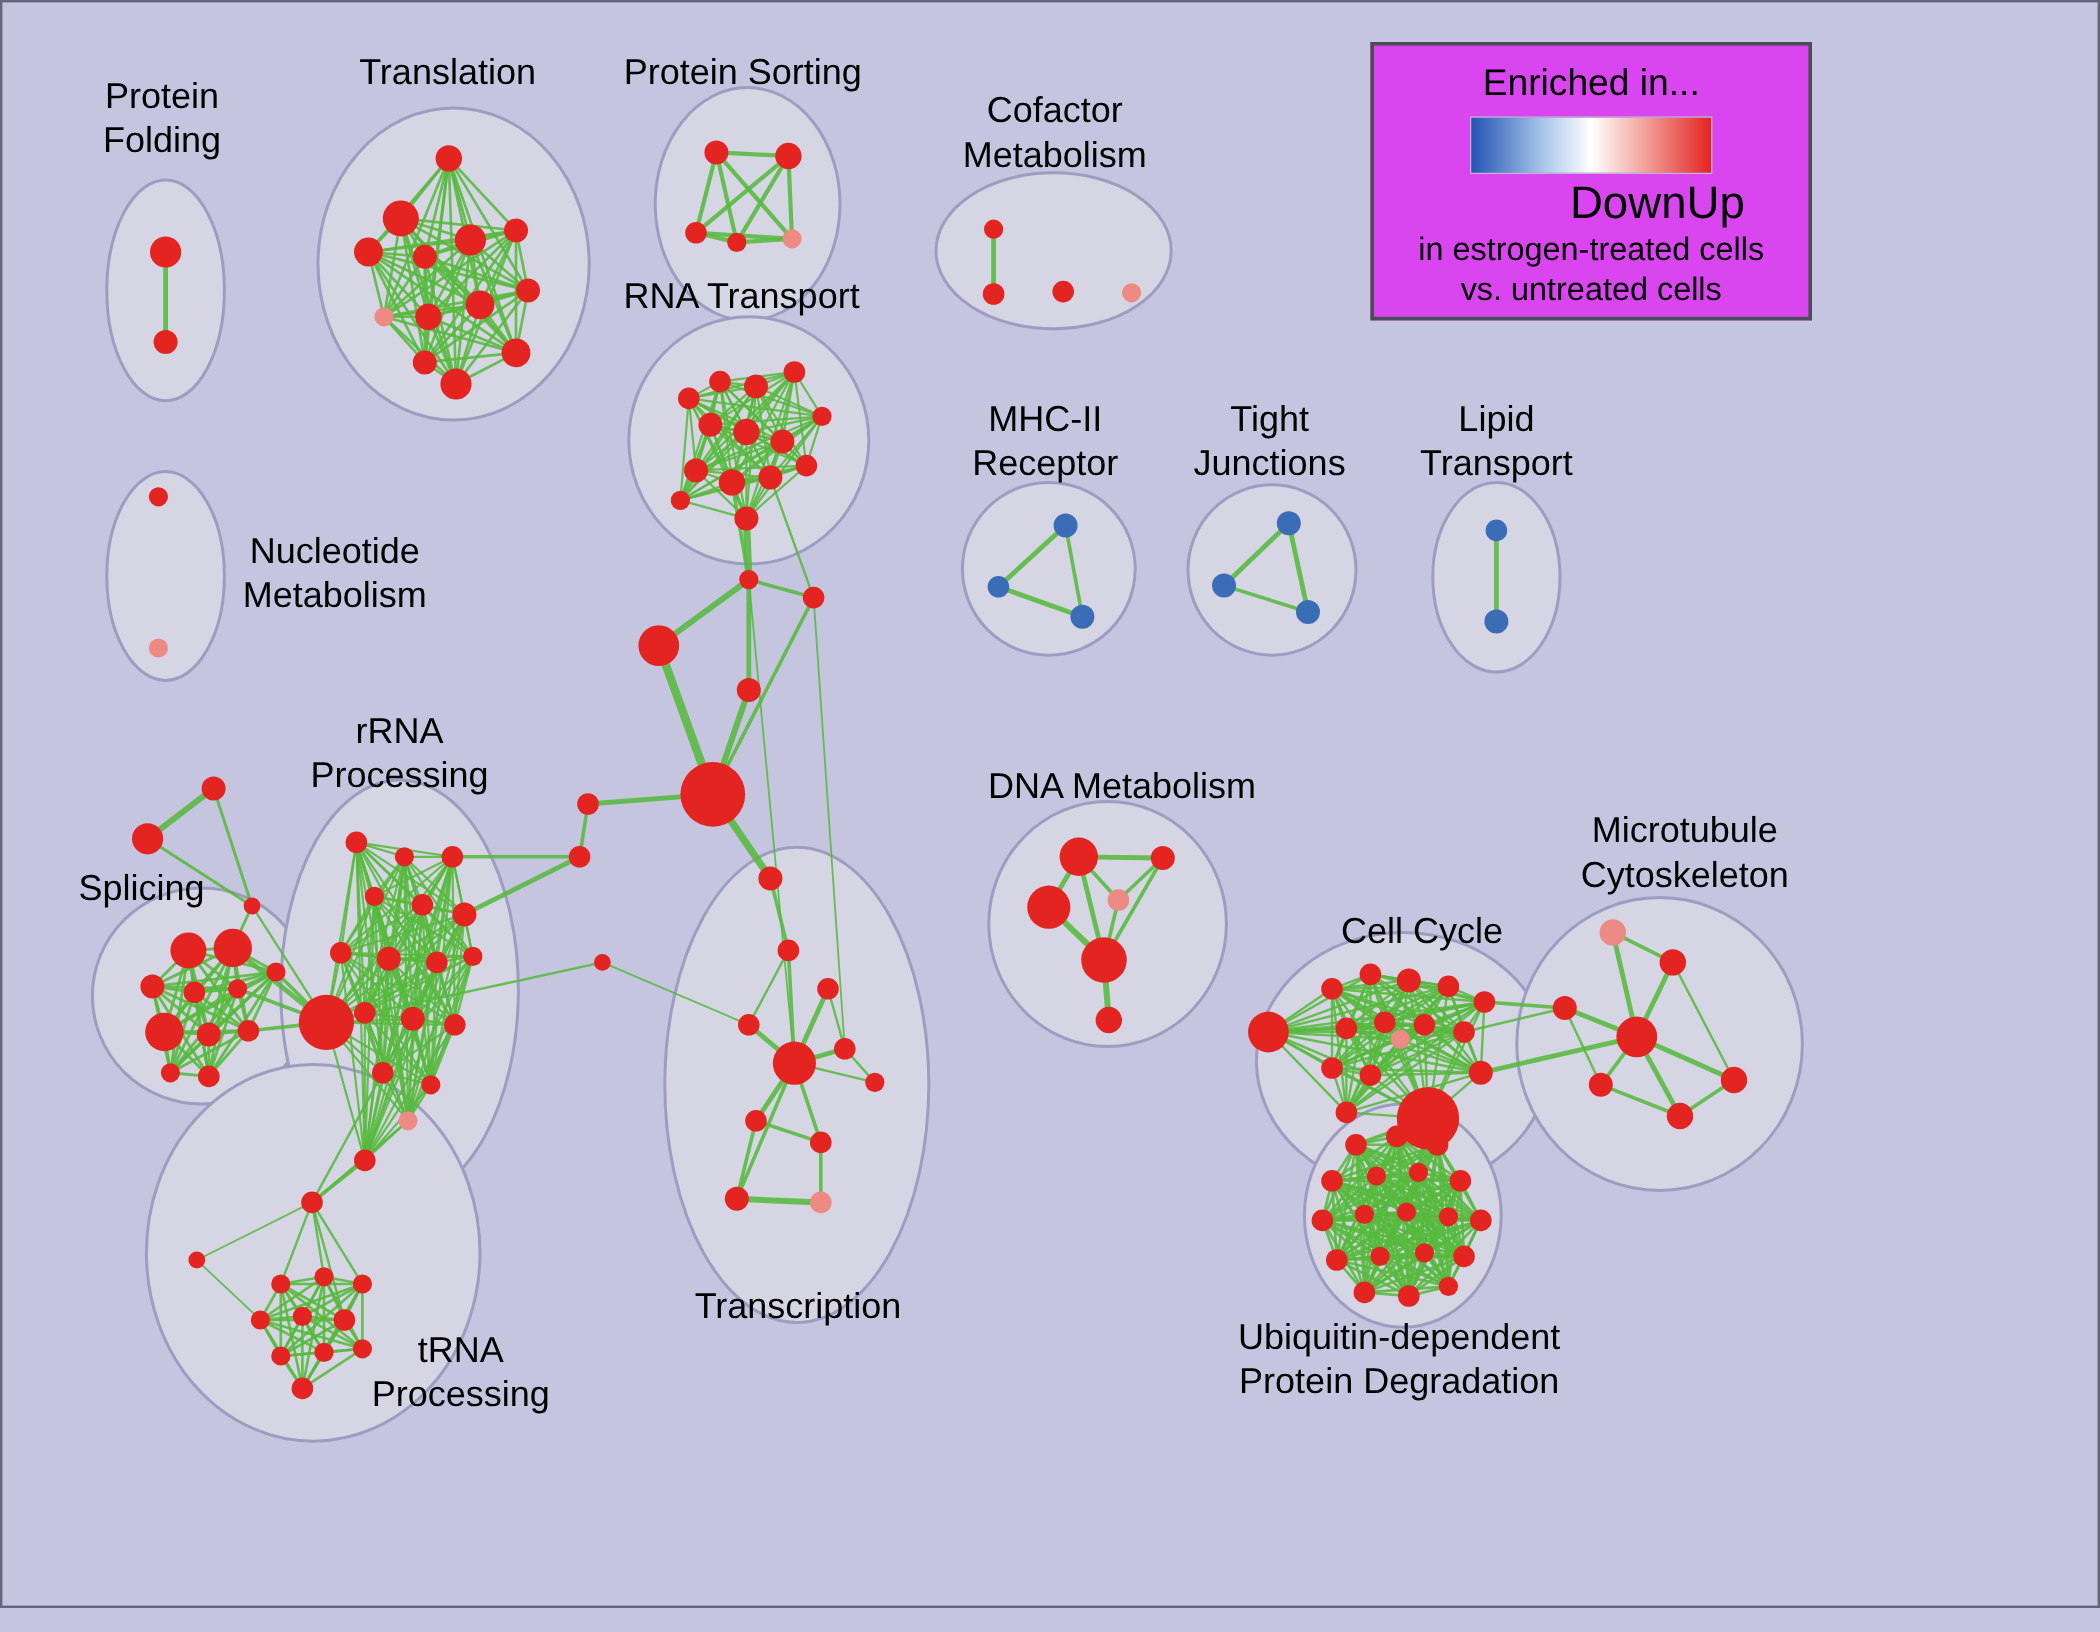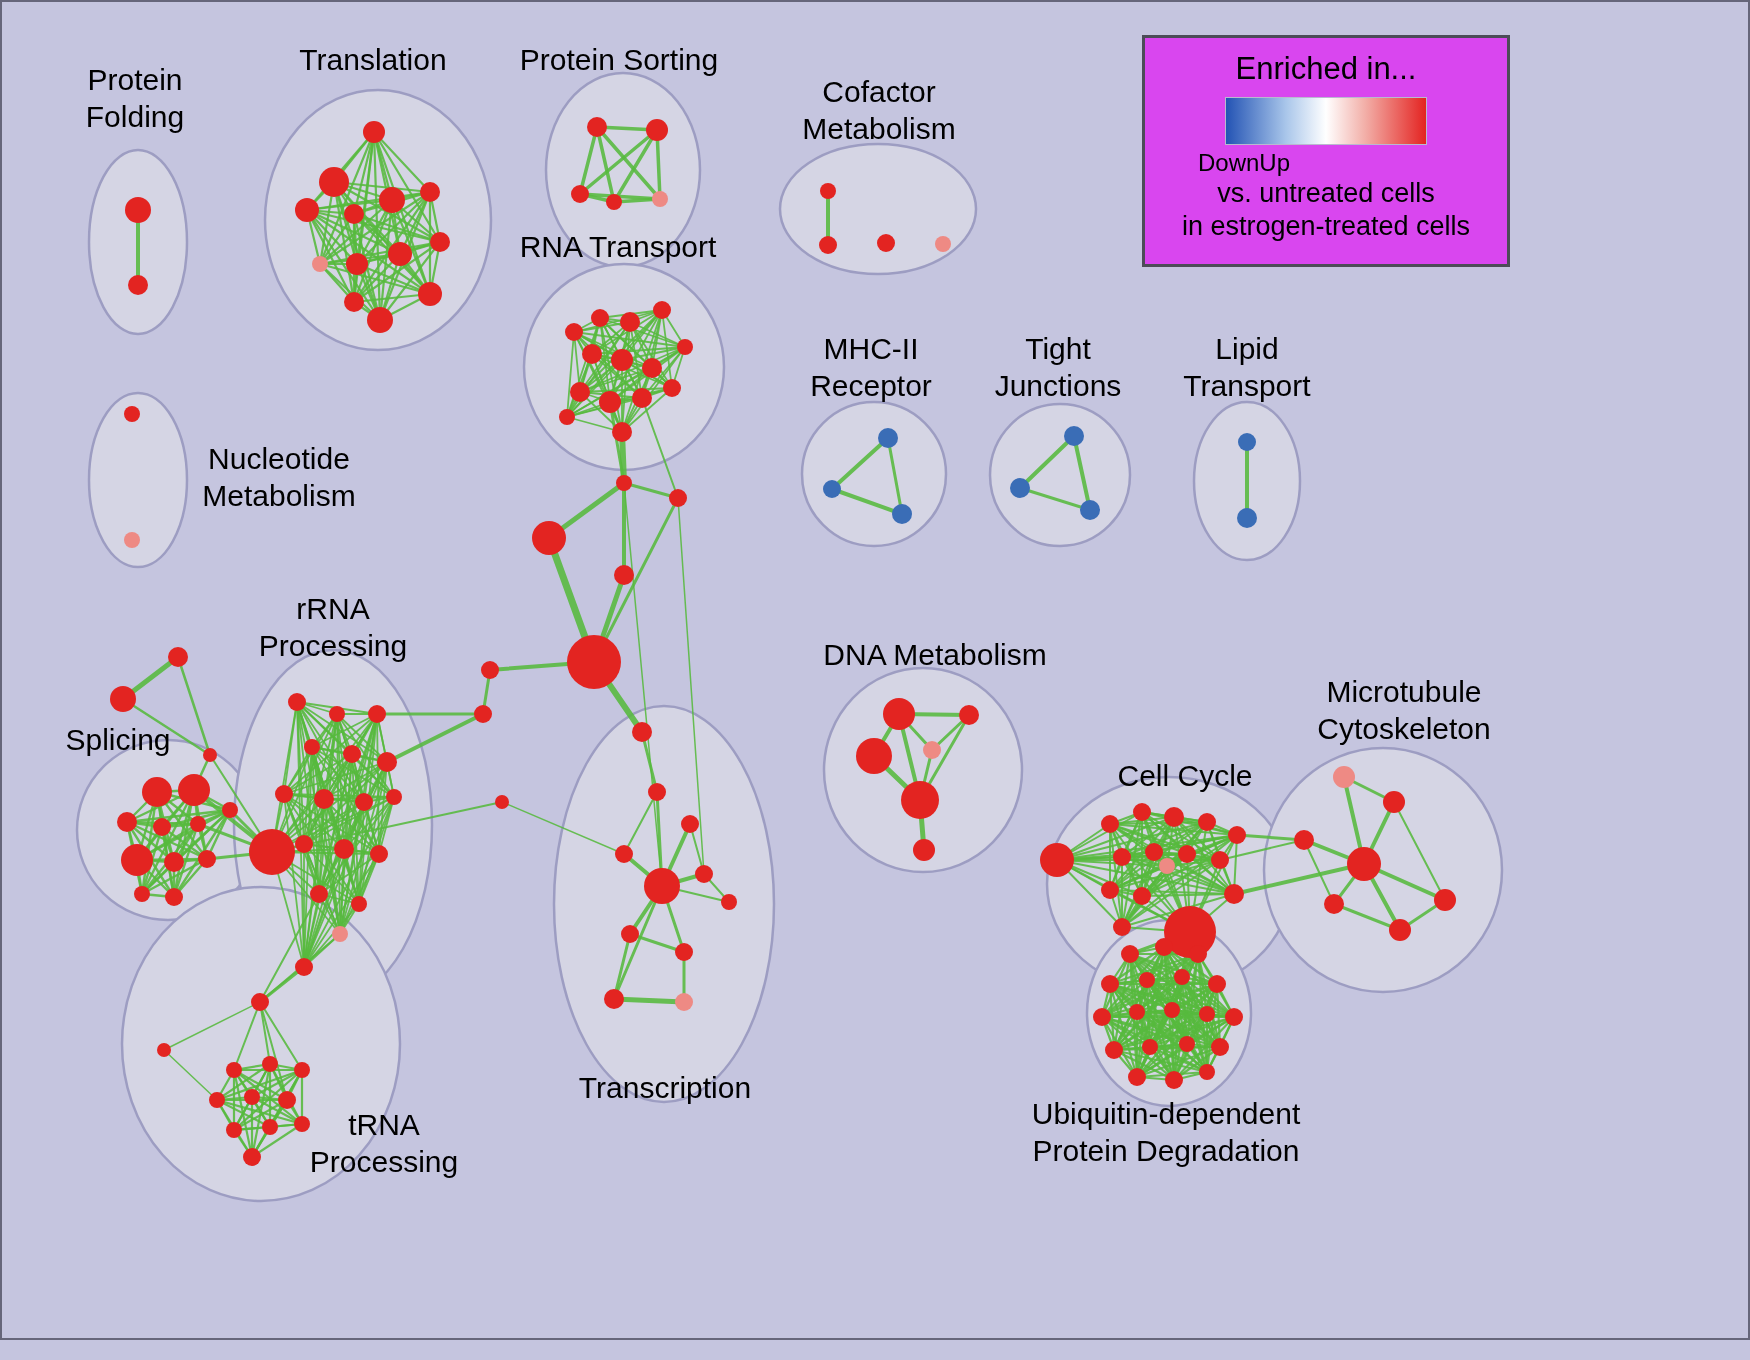--- a/index.html
+++ b/index.html
@@ -6,22 +6,22 @@
   .figure{position:relative;width:1750px;height:1340px;background:#c5c5df;
     border:2px solid #66667a;box-sizing:border-box;overflow:hidden;
     font-family:"Liberation Sans",sans-serif;}
   .figure svg{position:absolute;left:0;top:0;}
   svg text{font-family:"Liberation Sans",sans-serif;}
   .legend{position:absolute;left:1140px;top:33px;width:368px;height:232px;
     border:3px solid #4c4c58;box-sizing:border-box;text-align:center;
     padding-top:13px;background:#d946ef;}
   .legend-title{font-size:31px;color:#000;}
   .legend-bar{width:200px;height:46px;margin:10px auto 4px auto;border:1px solid #b9b9cf;}
-  .legend-row{display:flex;justify-content:flex-start;width:256px;margin:0 auto;
-    font-size:24px;color:#000;}
+  .legend-row{display:flex;justify-content:flex-end;width:256px;margin:0 auto;
+    font-size:38px;color:#000;}
   .legend-sub{font-size:27px;line-height:33px;color:#000;}
 </style>
 </head>
 <body>
 
 <div class="figure">
   <svg id="net" width="1750" height="1360" viewBox="0 0 1750 1360">
       <g>
         <ellipse cx="136" cy="240" rx="49" ry="92" fill="#d5d5e4" stroke="#9d9dc2" stroke-width="2.5"></ellipse>
         <ellipse cx="376" cy="218" rx="113" ry="130" fill="#d5d5e4" stroke="#9d9dc2" stroke-width="2.5"></ellipse>
@@ -1047,16 +1047,16 @@
       </g>
     </svg>
 
   <div class="legend">
     <div class="legend-title">Enriched in...</div>
     <div class="legend-bar" style="background: linear-gradient(to right, rgb(35, 83, 180) 0%, rgb(169, 198, 234) 30%, rgb(255, 255, 255) 50%, rgb(242, 173, 166) 70%, rgb(228, 35, 33) 100%);"></div>
     <div class="legend-row">
       <span>Down</span>
       <span>Up</span>
     </div>
+    <div class="legend-sub">in estrogen-treated cells</div>
     <div class="legend-sub">vs. untreated cells</div>
-    <div class="legend-sub">in estrogen-treated cells</div>
   </div>
 </div>
 
 </body></html>

